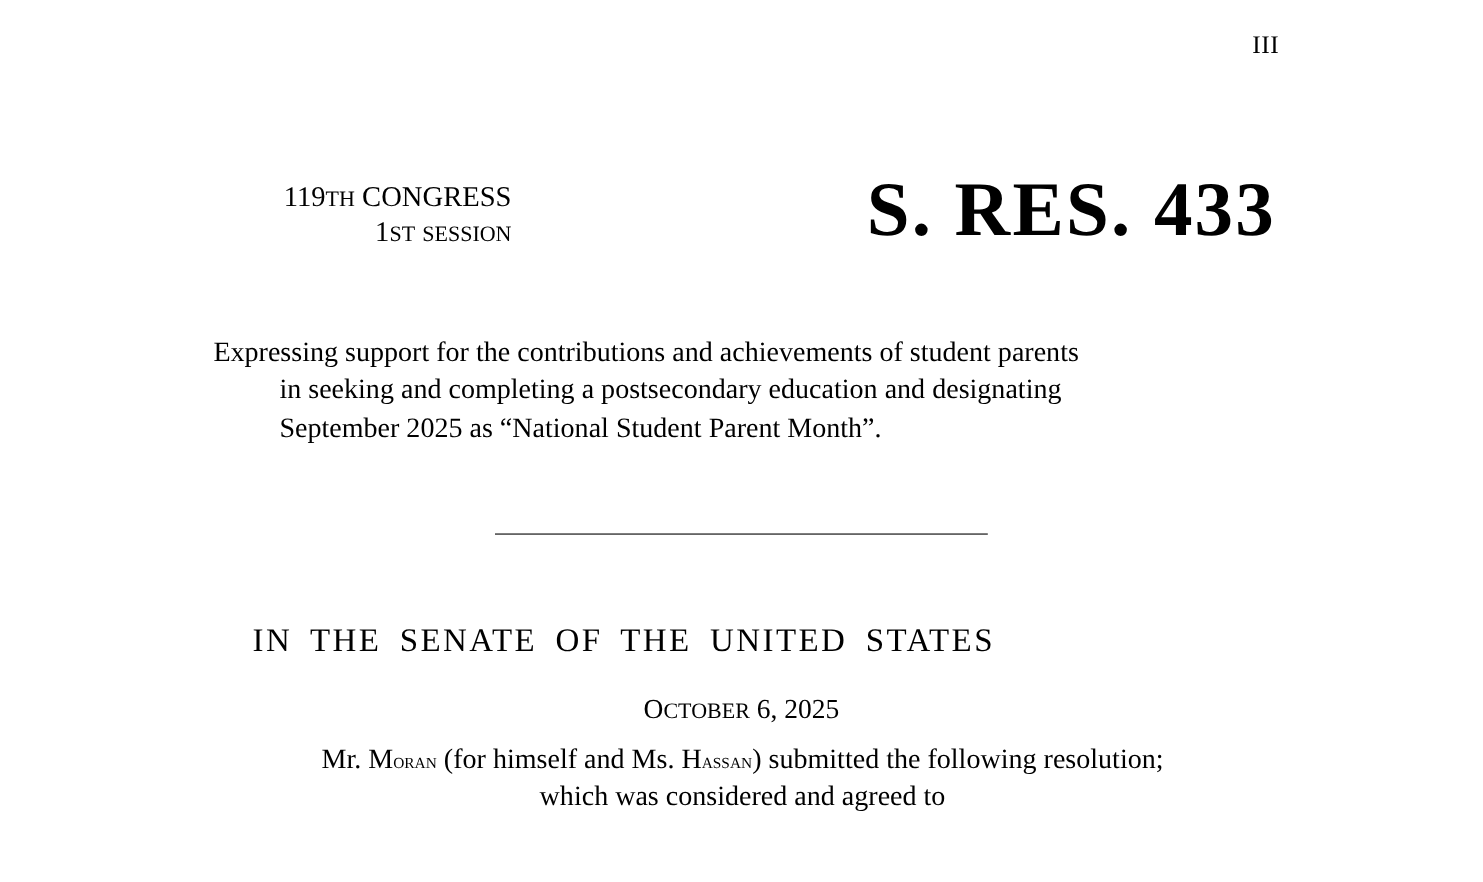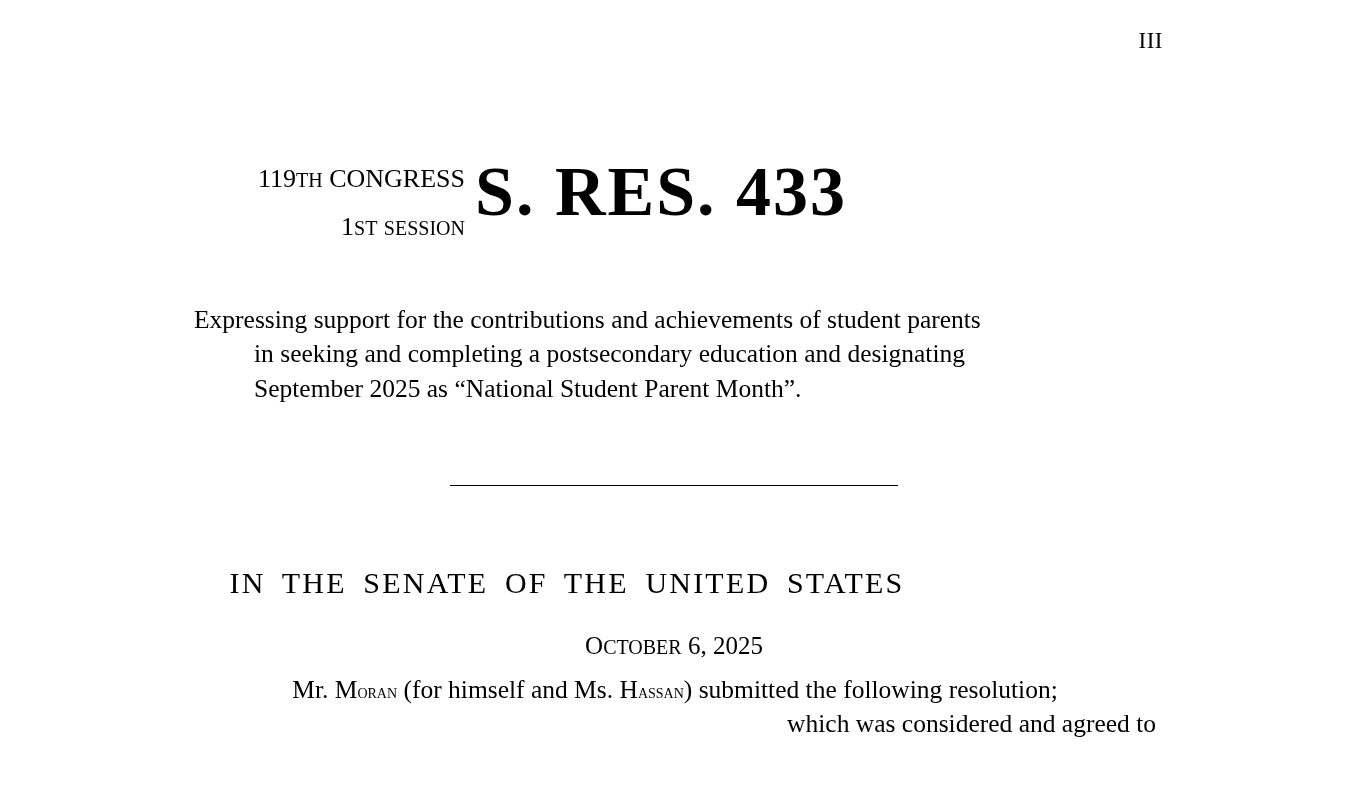--- a/index.html
+++ b/index.html
@@ -50,28 +50,27 @@
     line-height: 1.22;
     white-space: nowrap;
   }
   .congress-line .sc {
     font-size: 20px;
   }
   .session-line {
     font-size: 26px;
     line-height: 1.22;
     white-space: nowrap;
-    margin-top: 16px;
   }
   .session-line .sc {
     font-size: 20px;
   }
   .bill-number {
     flex: 1;
-    text-align: left;
+    text-align: right;
     font-size: 70px;
     font-weight: bold;
     line-height: 1;
     letter-spacing: 2px;
     padding-left: 10px;
     padding-top: 2px;
   }
 
   
   .doc-title {
@@ -124,21 +123,21 @@
   .sponsor {
     position: absolute;
     top: 673px;
     left: 194px;
     width: 962px;
     text-align: center;
     font-size: 25.5px;
     line-height: 1.35;
   }
   .sponsor .sc { font-size: 14px; }
-  .sponsor .l2 { display:block;text-align:right; }
+  .sponsor .l2 { display:block; }
 </style>
 </head>
 <body>
 
 <div class="page">
 
   <div class="page-number">III</div>
 
   <div class="doc-header">
     <div class="congress-block">

